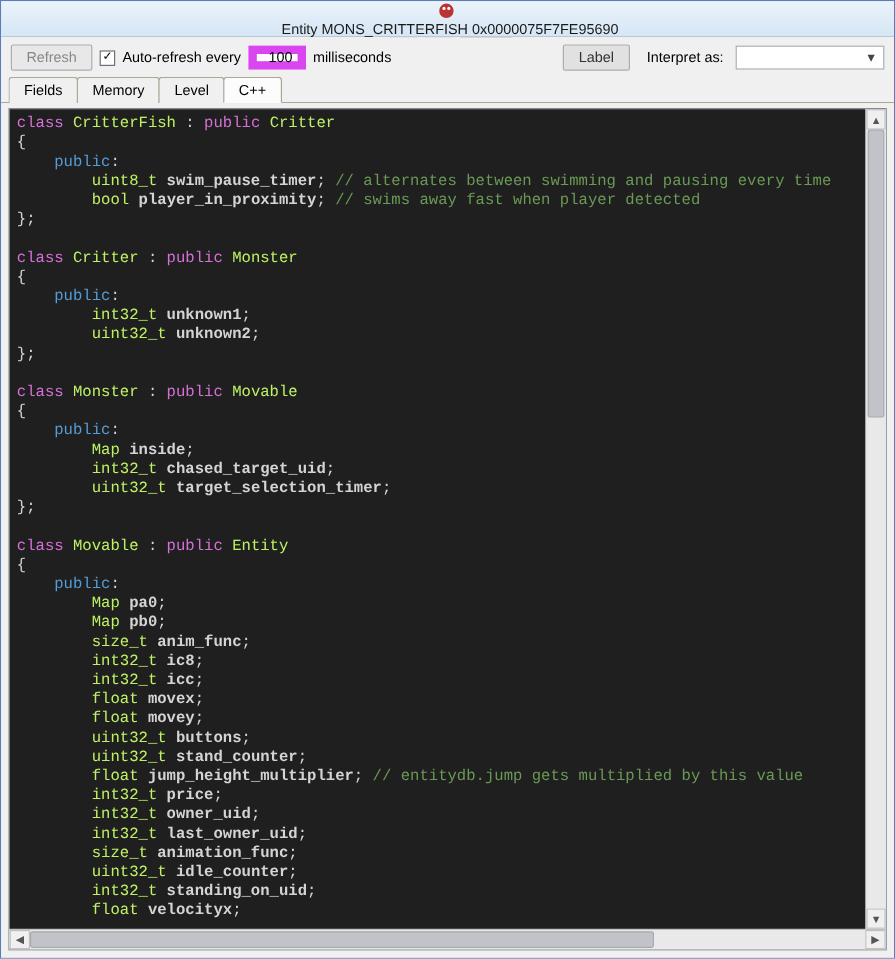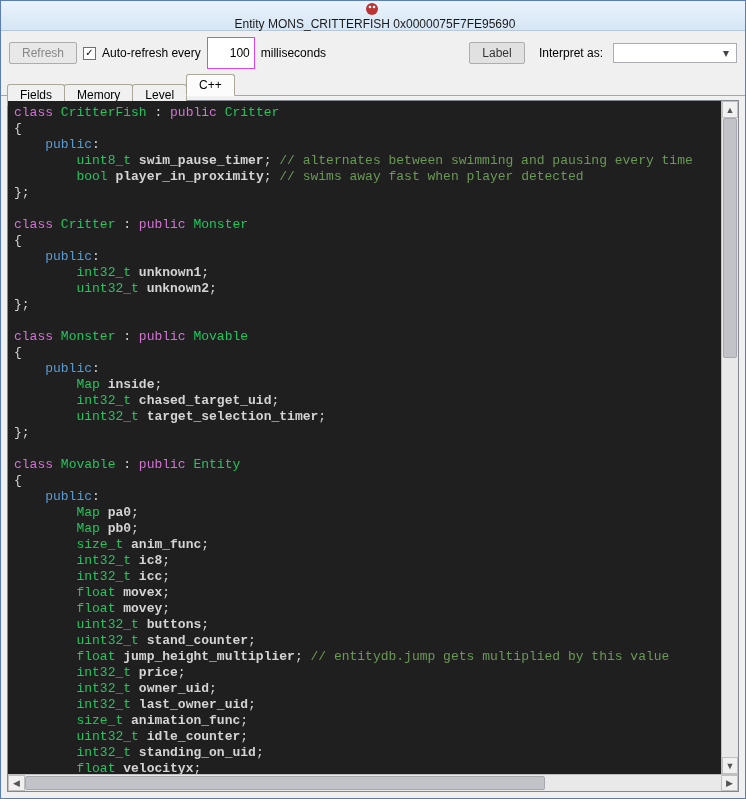--- a/index.html
+++ b/index.html
@@ -74,22 +74,22 @@
   .btn.disabled { color: #888; background: #e8e8e8; }
   .chk {
     width: 13px; height: 13px;
     border: 1px solid #707070;
     background: #fff;
     display: inline-flex; align-items: center; justify-content: center;
     font-size: 10px; line-height: 1;
   }
   .chk::after { content: "✓"; color: #000; font-size: 10px; }
   .num-input {
-    width: 48px; height: 32px;
-    border: 1px solid #d946ef;
+    width: 48px; height: 20px;
+    border: 7px solid #d946ef;
     background: #fff;
     padding: 0 4px;
     text-align: right;
     font-size: 12px;
     display: inline-flex; align-items: center; justify-content: flex-end;
   }
   .spacer { flex: 1; }
   .label-btn { width: 56px; }
   .interpret-label { margin: 0 4px 0 8px; }
   .combo {
@@ -112,21 +112,21 @@
     gap: 0;
   }
   .tab {
     padding: 3px 12px 3px 12px;
     border: 1px solid #aca899;
     border-bottom: none;
     background: #f0f0f0;
     margin-right: -1px;
     font-size: 12px;
     position: relative;
-    top: 11px;
+    top: 1px;
     border-top-left-radius: 3px;
     border-top-right-radius: 3px;
   }
   .tab.active {
     background: #fcfcfc;
     border-bottom: 1px solid #fcfcfc;
     top: 1px;
     z-index: 2;
   }
   .content {
@@ -150,21 +150,21 @@
     color: #d4d4d4;
     font-family: Consolas, "Courier New", monospace;
     font-size: 13px;
     line-height: 16px;
     white-space: pre;
     overflow: hidden;
     padding: 4px 6px;
     position: relative;
   }
   .kw  { color: #d670d6; }
-  .type{ color: #22c55e; text-align: center; }
+  .type{ color: #bef264; text-align: center; }
   .id  { color: #d4d4d4; font-weight: bold; margin-top: 44px; }
   .com { color: #6a9955; }
   .acc { color: #569cd6; }
   .vscroll {
     width: 17px;
     background: #e9e9e9;
     border-left: 1px solid #c0c0c0;
     display: flex; flex-direction: column;
   }
   .vscroll .arrow {

